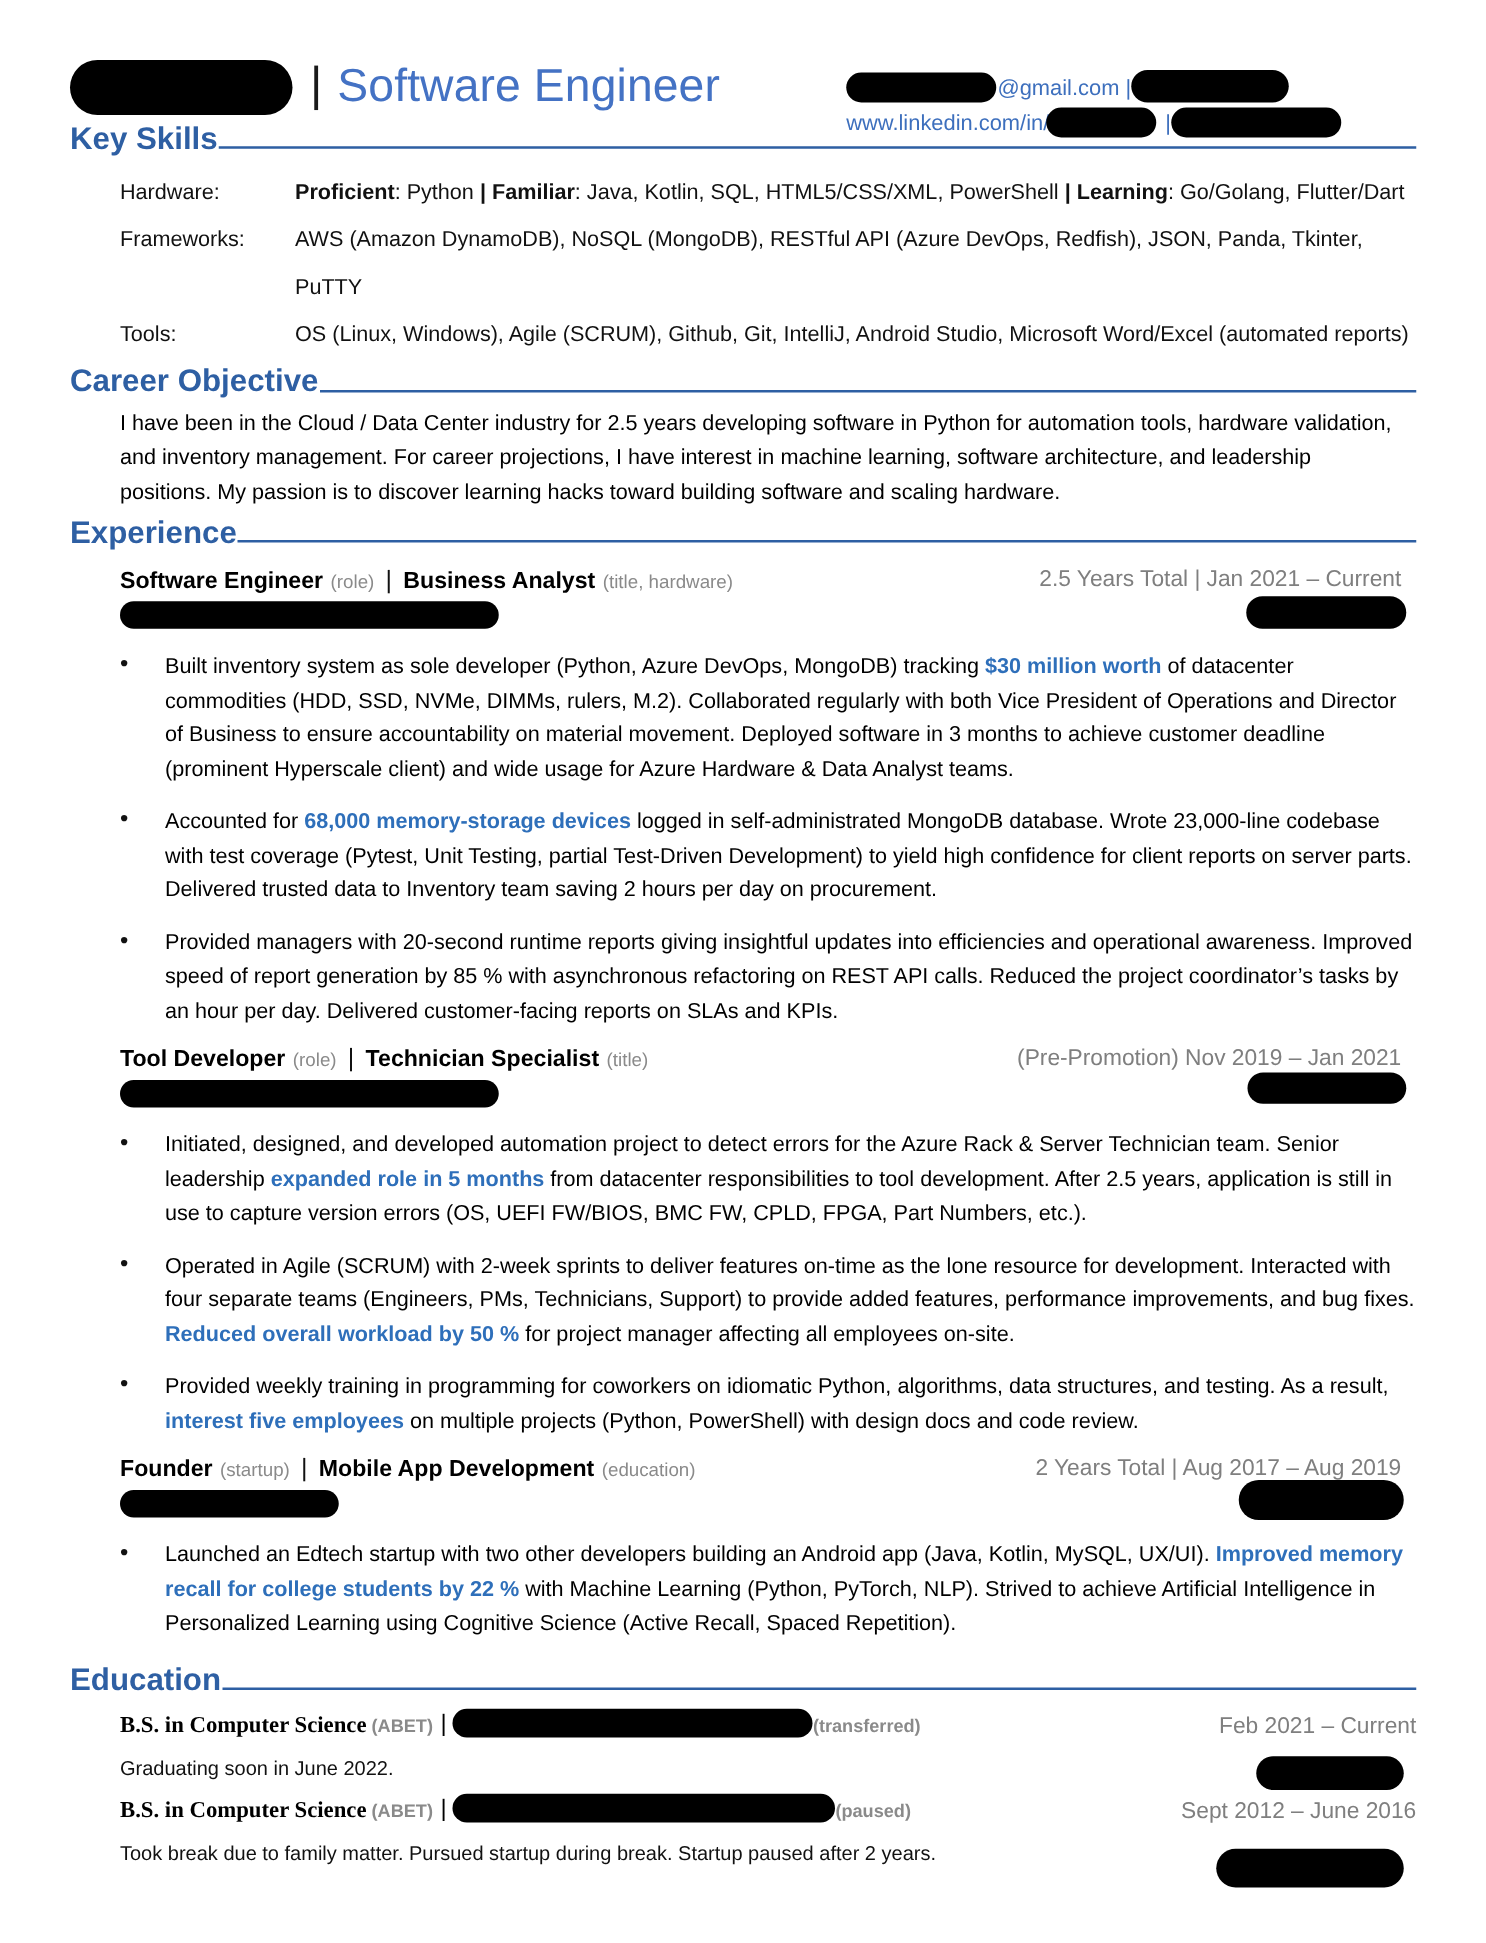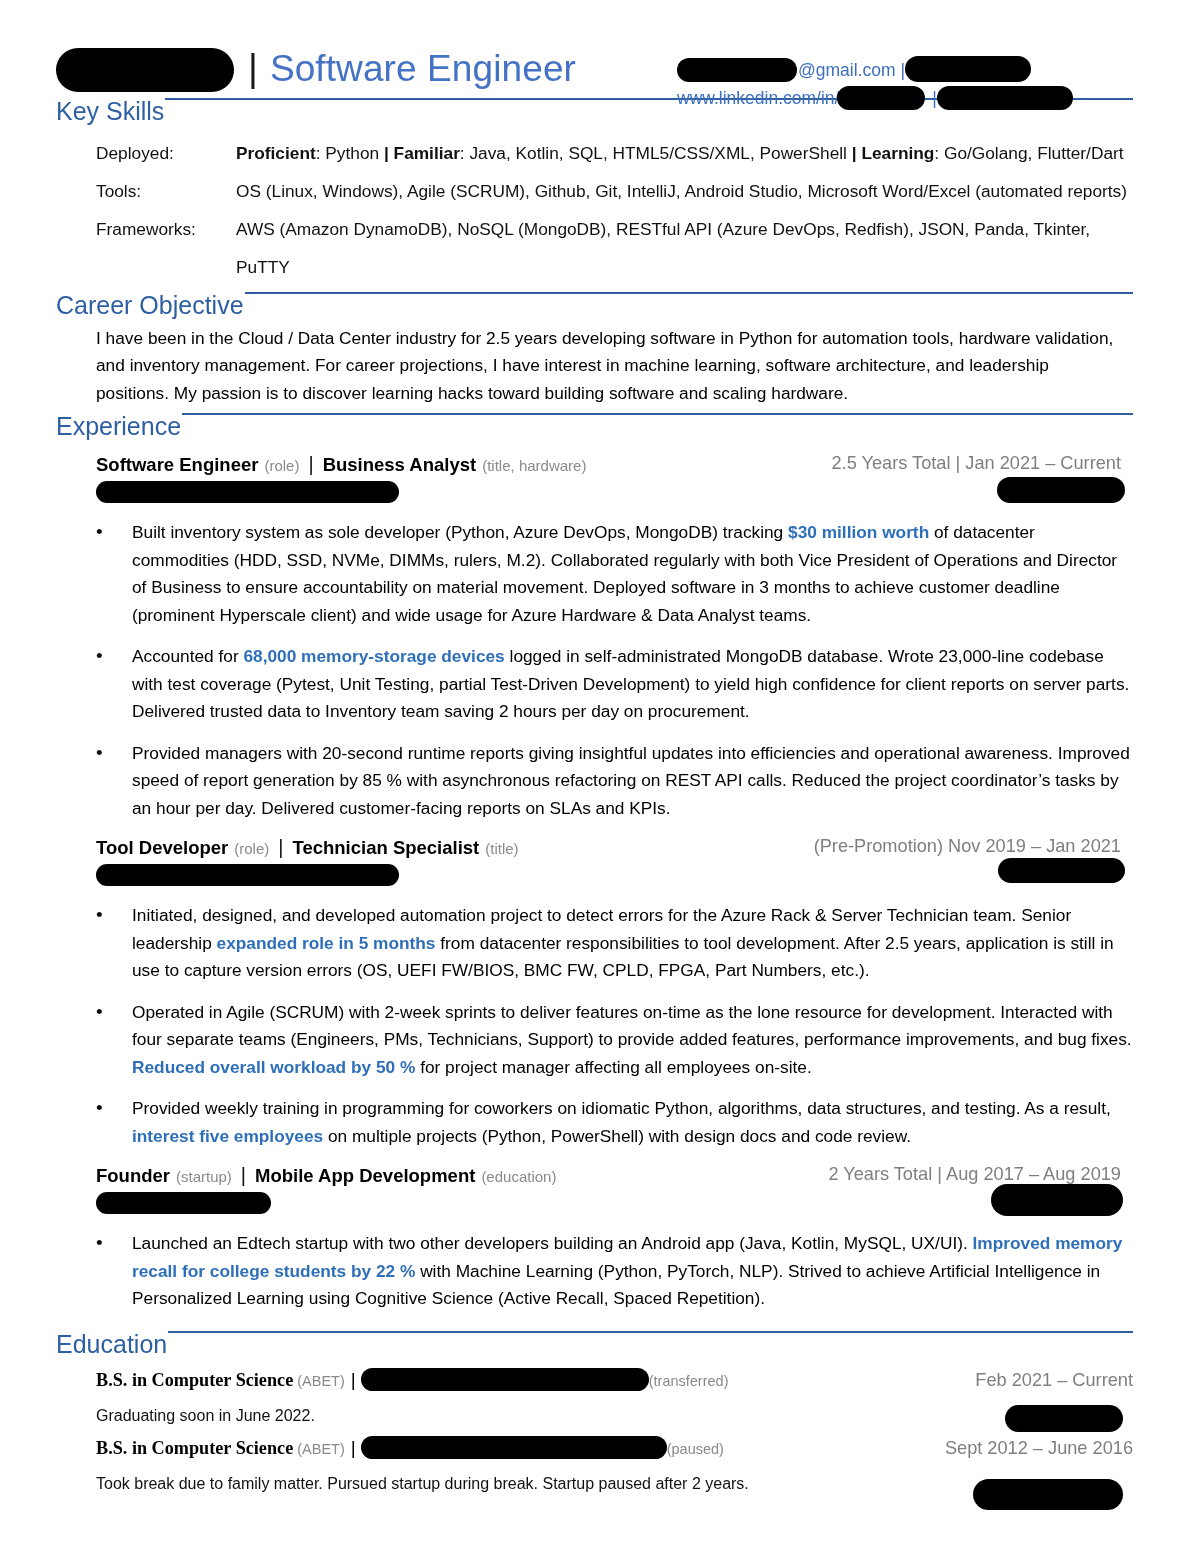--- a/index.html
+++ b/index.html
@@ -74,22 +74,23 @@
   .r-phone { width: 126px; height: 26px; position: relative; top: -2px; }
   .r-lnk   { width: 88px;  height: 24px; position: relative; top: -2px; margin: 0 2px 0 -2px;}
   .r-last  { width: 136px; height: 24px; position: relative; top: -2px; }
 
   
   .section {
     margin-top: 6px;
   }
   .sec-head {
     display: flex;
+    align-items: flex-end;
     color: #2E5FA3;
-    font-weight: normal;
+    font-weight: bold;
     font-size: 25px;
     line-height: 1.05;
     margin-bottom: 4px;
   }
   .sec-head .rule {
     flex: 1 1 auto;
     border-bottom: 2px solid #2E5FA3;
     margin-left: 1px;
     margin-bottom: 5px;
     height: 0;
@@ -172,21 +173,21 @@
 
   
   .edu-entry { margin-top: 12px; position: relative; }
   .edu-head {
     position: relative;
     padding-left: 40px;
     font-size: 18.2px;
     min-height: 28px;
   }
   .edu-deg { font-weight: bold; font-family: Liberation Serif, serif; }
-  .abet { font-size: 14.5px; color: #8a8a8a; font-weight: normal; }
+  .abet { font-size: 14.5px; color: #8a8a8a; font-weight: bold; }
   .edu-pipe { margin: 0 5px 0 6px; font-size: 19px; }
   .edu-school-bar {
     display: inline-block;
     width: 288px; height: 23px;
     background: #000;
     border-radius: 12px;
     vertical-align: middle;
     position: relative;
     top: -2px;
   }
@@ -231,30 +232,30 @@
     </div>
   </div>
 
   <div class="section">
     <div class="sec-head">
       <span>Key Skills</span>
       <span class="rule"></span>
     </div>
     <div class="skills" id="skills-table">
         <div class="skills-row">
-          <div class="skills-label">Deployed:</div>
+          <div class="skills-label">Hardware:</div>
           <div class="skills-val"><b>Proficient</b><span>: Python </span><b>|</b><span> </span><b>Familiar</b><span>: Java, Kotlin, SQL, HTML5/CSS/XML, PowerShell </span><b>|</b><span> </span><b>Learning</b><span>: Go/Golang, Flutter/Dart</span></div>
+        </div>
+        <div class="skills-row">
+          <div class="skills-label">Frameworks:</div>
+          <div class="skills-val"><span>AWS (Amazon DynamoDB), NoSQL (MongoDB), RESTful API (Azure DevOps, Redfish), JSON, Panda, Tkinter, PuTTY</span></div>
         </div>
         <div class="skills-row">
           <div class="skills-label">Tools:</div>
           <div class="skills-val"><span>OS (Linux, Windows), Agile (SCRUM), Github, Git, IntelliJ, Android Studio, Microsoft Word/Excel (automated reports)</span></div>
-        </div>
-        <div class="skills-row">
-          <div class="skills-label">Frameworks:</div>
-          <div class="skills-val"><span>AWS (Amazon DynamoDB), NoSQL (MongoDB), RESTful API (Azure DevOps, Redfish), JSON, Panda, Tkinter, PuTTY</span></div>
         </div>
       </div>
   </div>
 
   <div class="section">
     <div class="sec-head">
       <span>Career Objective</span>
       <span class="rule"></span>
     </div>
     <div class="objective">I have been in the Cloud / Data Center industry for 2.5 years developing software in Python for automation tools, hardware validation, and inventory management.  For career projections, I have interest in machine learning, software architecture, and leadership positions.  My passion is to discover learning hacks toward building software and scaling hardware.</div>

